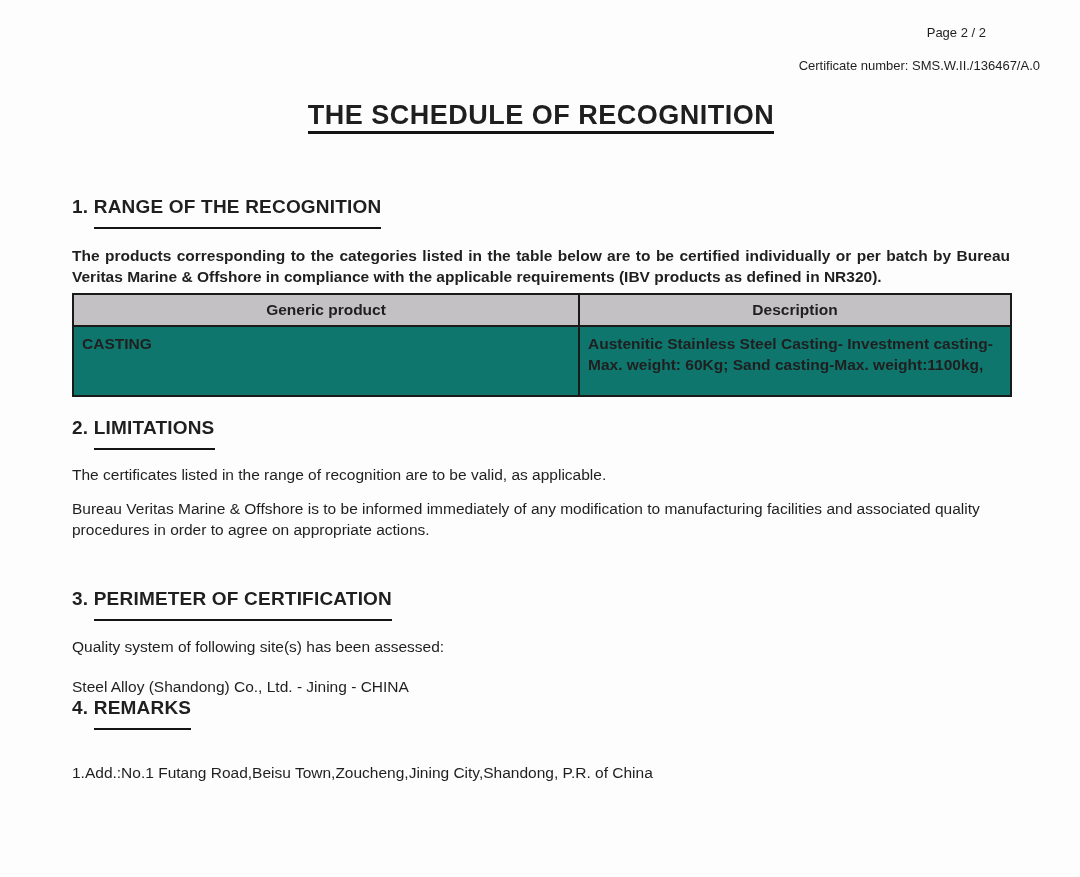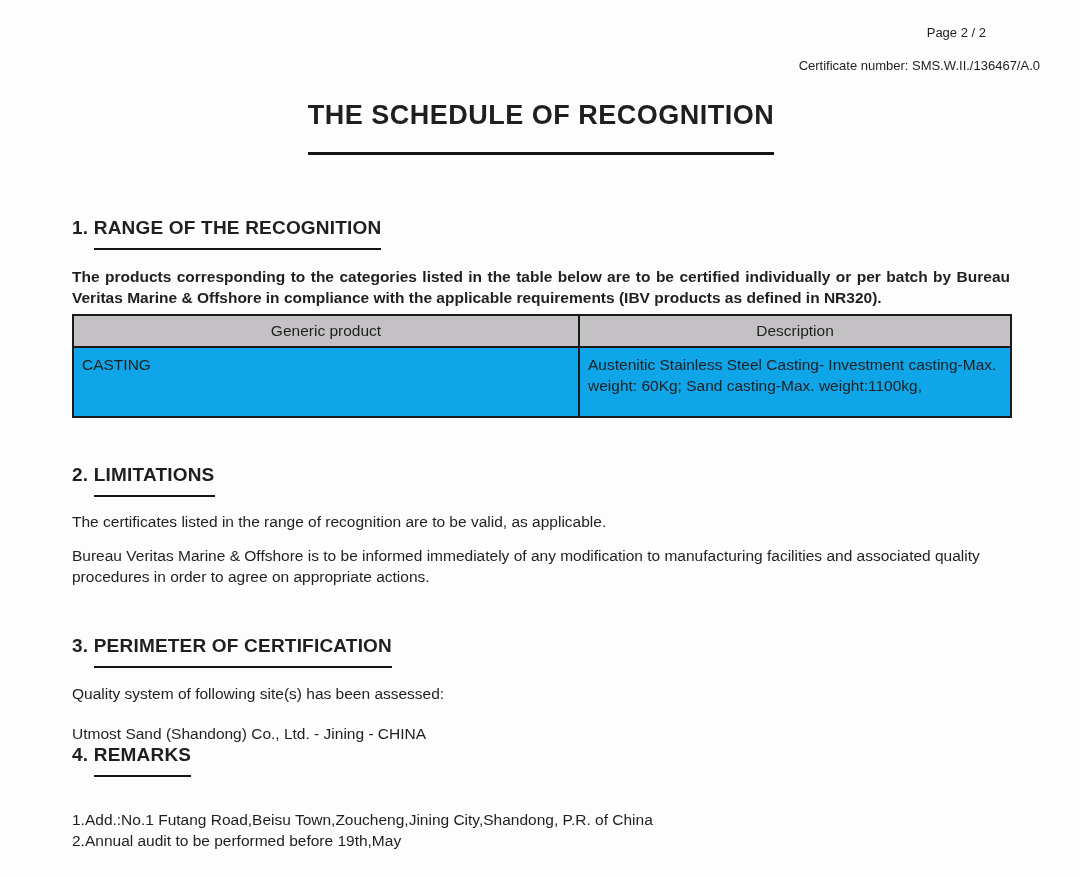--- a/index.html
+++ b/index.html
@@ -30,35 +30,35 @@
   }
   .doc-title {
     text-align: center;
     margin-top: 26px;
     font-size: 27px;
     font-weight: bold;
     letter-spacing: 0.5px;
   }
   .doc-title .u {
     border-bottom: 3px solid #141414;
-    padding-bottom: 21px;
+    padding-bottom: 0;
     display: inline-block;
   }
   .section-heading {
     font-size: 19px;
     font-weight: bold;
     letter-spacing: 0.2px;
   }
   .section-heading .u {
     border-bottom: 2px solid #141414;
     padding-bottom: 9px;
     display: inline-block;
   }
   .sh1 { margin-top: 62px; }
-  .sh2 { margin-top: 46px; }
+  .sh2 { margin-top: 20px; }
   .sh3 { margin-top: 48px; }
   .sh4 { }
   .para {
     font-size: 15.5px;
     line-height: 21px;
   }
   .intro {
     margin-top: 16px;
     font-weight: bold;
     line-height: 21px;
@@ -66,35 +66,35 @@
   }
   .rec-table {
     margin-top: 6px;
     width: 938px;
     border-collapse: collapse;
     table-layout: fixed;
   }
   .rec-table th, .rec-table td {
     border: 2px solid #1a1a1a;
     font-size: 15.5px;
-    font-weight: normal;
+    font-weight: bold;
     margin-top: 8px;
   }
   .rec-table th {
     background: var(--table-header-bg, #c4c1c4);
     height: 32px;
     text-align: center;
     vertical-align: middle;
   }
   .rec-table td {
     height: 70px;
     vertical-align: top;
     padding: 6px 8px;
     line-height: 21px;
-    background: #0ea5e9;
+    background: #0f766e;
   }
   .col-generic { width: 506px; }
   .col-desc { width: 432px; }
   .p-mt14 { margin-top: 14px; }
   .p-mt13 { margin-top: 13px; }
   .p-mt9  { margin-top: 9px; }
   .p-mt15 { margin-top: 15px; }
   .p-mt19 { margin-top: 19px; }
   .remarks { margin-top: 32px; }
   .remarks div { line-height: 21px; }
@@ -146,25 +146,24 @@
 
   <div class="para p-mt14">The certificates listed in the range of recognition are to be valid, as applicable.</div>
   <div class="para p-mt13">Bureau Veritas Marine &amp; Offshore is to be informed immediately of any modification to manufacturing facilities and associated quality procedures in order to agree on appropriate actions.</div>
 
   <div class="section-heading sh3">
     <span>3.</span>
     <span class="u">PERIMETER OF CERTIFICATION</span>
   </div>
 
   <div class="para p-mt15">Quality system of following site(s) has been assessed:</div>
-  <div class="para p-mt19">Utmost Sand (Shandong) Co., Ltd. - Jining - CHINA</div>
+  <div class="para p-mt19">Steel Alloy (Shandong) Co., Ltd. - Jining - CHINA</div>
 
   <div class="section-heading sh4">
     <span>4.</span>
     <span class="u">REMARKS</span>
   </div>
 
   <div class="para remarks">
     <div>1.Add.:No.1 Futang Road,Beisu Town,Zoucheng,Jining City,Shandong, P.R. of China</div>
-    <div>2.Annual audit to be performed before 19th,May</div>
   </div>
 
 </div>
 
 </body></html>

